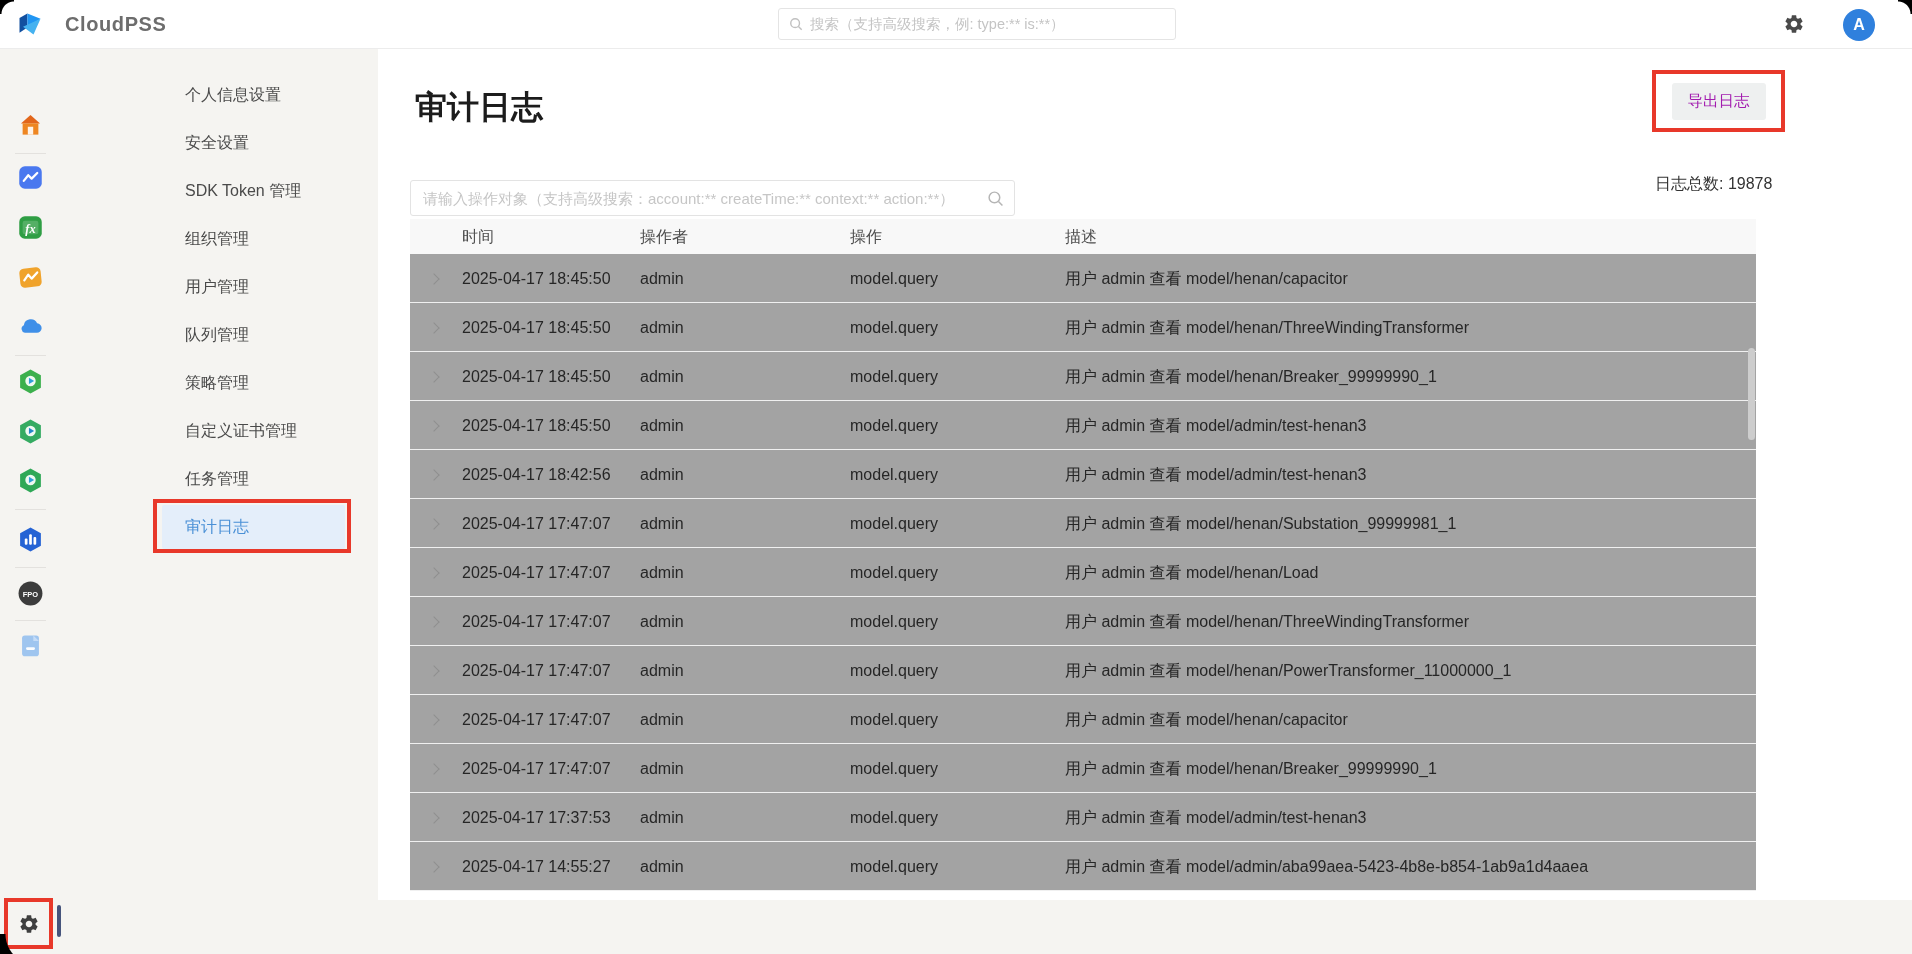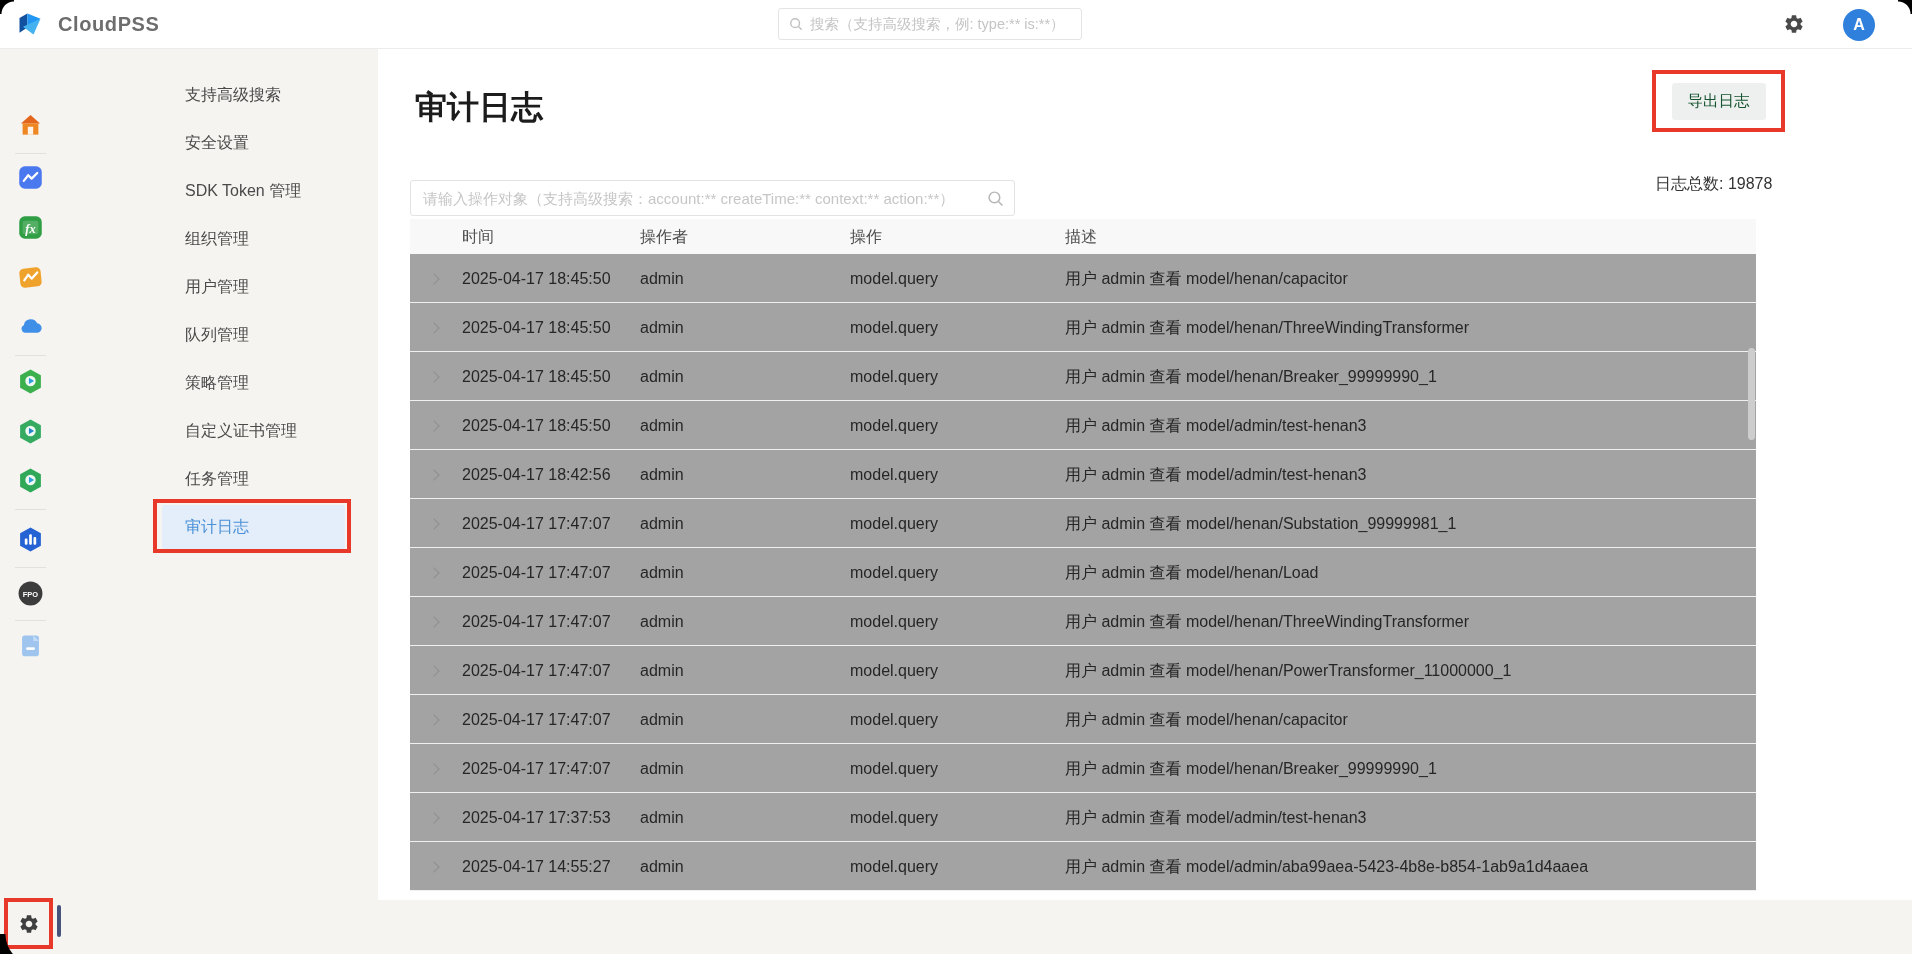--- a/index.html
+++ b/index.html
@@ -4,23 +4,23 @@
 <title>CloudPSS</title>
 <style>
   * { margin:0; padding:0; box-sizing:border-box; }
   html,body { width:1912px; height:954px; overflow:hidden;
     font-family:"Liberation Sans","DejaVu Sans",sans-serif;
     background:#f5f4f1; position:relative; }
 
   
   .app-header { position:absolute; left:0; top:0; width:1912px; height:49px;
     background:#fff; border-bottom:1px solid #ececec; z-index:20; }
-  .logo-wrap { position:absolute; left:16px; top:10px; display:flex; align-items:center; gap:14px; cursor:pointer;text-align:right; }
+  .logo-wrap { position:absolute; left:16px; top:10px; display:flex; align-items:center; gap:21px; cursor:pointer;text-align:right; }
   .brand-text { font-size:20px; font-weight:bold; color:#6d6d6d; letter-spacing:0.6px; }
-  .top-search { position:absolute; left:778px; top:8px; width:304px; height:32px;
+  .top-search { position:absolute; left:778px; top:8px; width:398px; height:32px;
     border:1px solid #e4e4e4; border-radius:3px; background:#fff;
     display:flex; align-items:center; padding:0 10px; gap:7px; }
   .top-search input { border:none; outline:none; flex:1; font-size:14.5px; color:#555;
     font-family:inherit; background:transparent; }
   .top-search input::placeholder { color:#c4c4c4; }
   .hdr-gear { position:absolute; left:1783px; top:13px; width:22px; height:22px; cursor:pointer; }
   .avatar { position:absolute; left:1843px; top:9px; width:32px; height:32px; border-radius:50%;
     background:#2f80dd; color:#fff; font-size:16px; font-weight:600;
     display:flex; align-items:center; justify-content:center; cursor:pointer; }
 
@@ -43,21 +43,21 @@
   .sidebar li[data-active="true"]::before { content:""; position:absolute; left:162px; right:33px;
     top:2px; bottom:2px; background:#e4eefa; border-radius:2px; z-index:1; }
   .sidebar li[data-active="true"]::after { content:""; position:absolute; left:153px; top:-4px;
     width:190px; height:46px; border:4px solid #e8382a; z-index:3; pointer-events:none; }
 
   
   .main { position:absolute; left:378px; top:49px; width:1534px; height:851px; background:#fff; }
   .page-title { position:absolute; left:37px; top:37px; font-size:32px; font-weight:600; color:#1c1c1c; }
   .export-box { position:absolute; left:1274px; top:21px; width:133px; height:62px;
     border:4px solid #e8382a; display:flex; align-items:center; justify-content:center; }
-  .export-btn { background:#eef0f0; border:none; color:#14532d; font-size:15.5px;
+  .export-btn { background:#eef0f0; border:none; color:#a21caf; font-size:15.5px;
     font-family:Liberation Serif, serif; padding:8px 16px; border-radius:3px; cursor:pointer; }
   .filter-box { position:absolute; left:32px; top:131px; width:605px; height:36px;
     border:1px solid #e3e3e3; border-radius:3px; background:#fff;
     display:flex; align-items:center; padding:0 34px 0 12px; }
   .filter-box input { border:none; outline:none; width:100%; font-size:15px; color:#555;
     font-family:inherit; background:transparent; }
   .filter-box input::placeholder { color:#c6c6c6; }
   .filter-glass { position:absolute; right:10px; top:9px; }
   .log-total { position:absolute; left:1277px; top:125px; font-size:16px; color:#333; }
 
@@ -172,21 +172,21 @@
     <svg width="22" height="22" viewBox="0 0 24 24">
       <path fill="#3f3f3f" d="M19.14 12.94c.04-.3.06-.61.06-.94 0-.32-.02-.64-.07-.94l2.03-1.58c.18-.14.23-.41.12-.61l-1.92-3.32c-.12-.22-.37-.29-.59-.22l-2.39.96c-.5-.38-1.03-.7-1.62-.94l-.36-2.54c-.04-.24-.24-.41-.48-.41h-3.84c-.24 0-.43.17-.47.41l-.36 2.54c-.59.24-1.13.57-1.62.94l-2.39-.96c-.22-.08-.47 0-.59.22L2.74 8.87c-.12.21-.08.47.12.61l2.03 1.58c-.05.3-.09.63-.09.94s.02.64.07.94l-2.03 1.58c-.18.14-.23.41-.12.61l1.92 3.32c.12.22.37.29.59.22l2.39-.96c.5.38 1.03.7 1.62.94l.36 2.54c.05.24.24.41.48.41h3.84c.24 0 .44-.17.47-.41l.36-2.54c.59-.24 1.13-.56 1.62-.94l2.39.96c.22.08.47 0 .59-.22l1.92-3.32c.12-.22.07-.47-.12-.61l-2.01-1.58zM12 15.6c-1.98 0-3.6-1.62-3.6-3.6s1.62-3.6 3.6-3.6 3.6 1.62 3.6 3.6-1.62 3.6-3.6 3.6z"></path>
     </svg>
   </div>
 
 </aside>
 
 <nav class="sidebar">
   <ul>
     <li data-active="false">
-        <span>支持高级搜索</span>
+        <span>个人信息设置</span>
       </li>
       <li data-active="false">
         <span>安全设置</span>
       </li>
       <li data-active="false">
         <span>SDK Token 管理</span>
       </li>
       <li data-active="false">
         <span>组织管理</span>
       </li>

